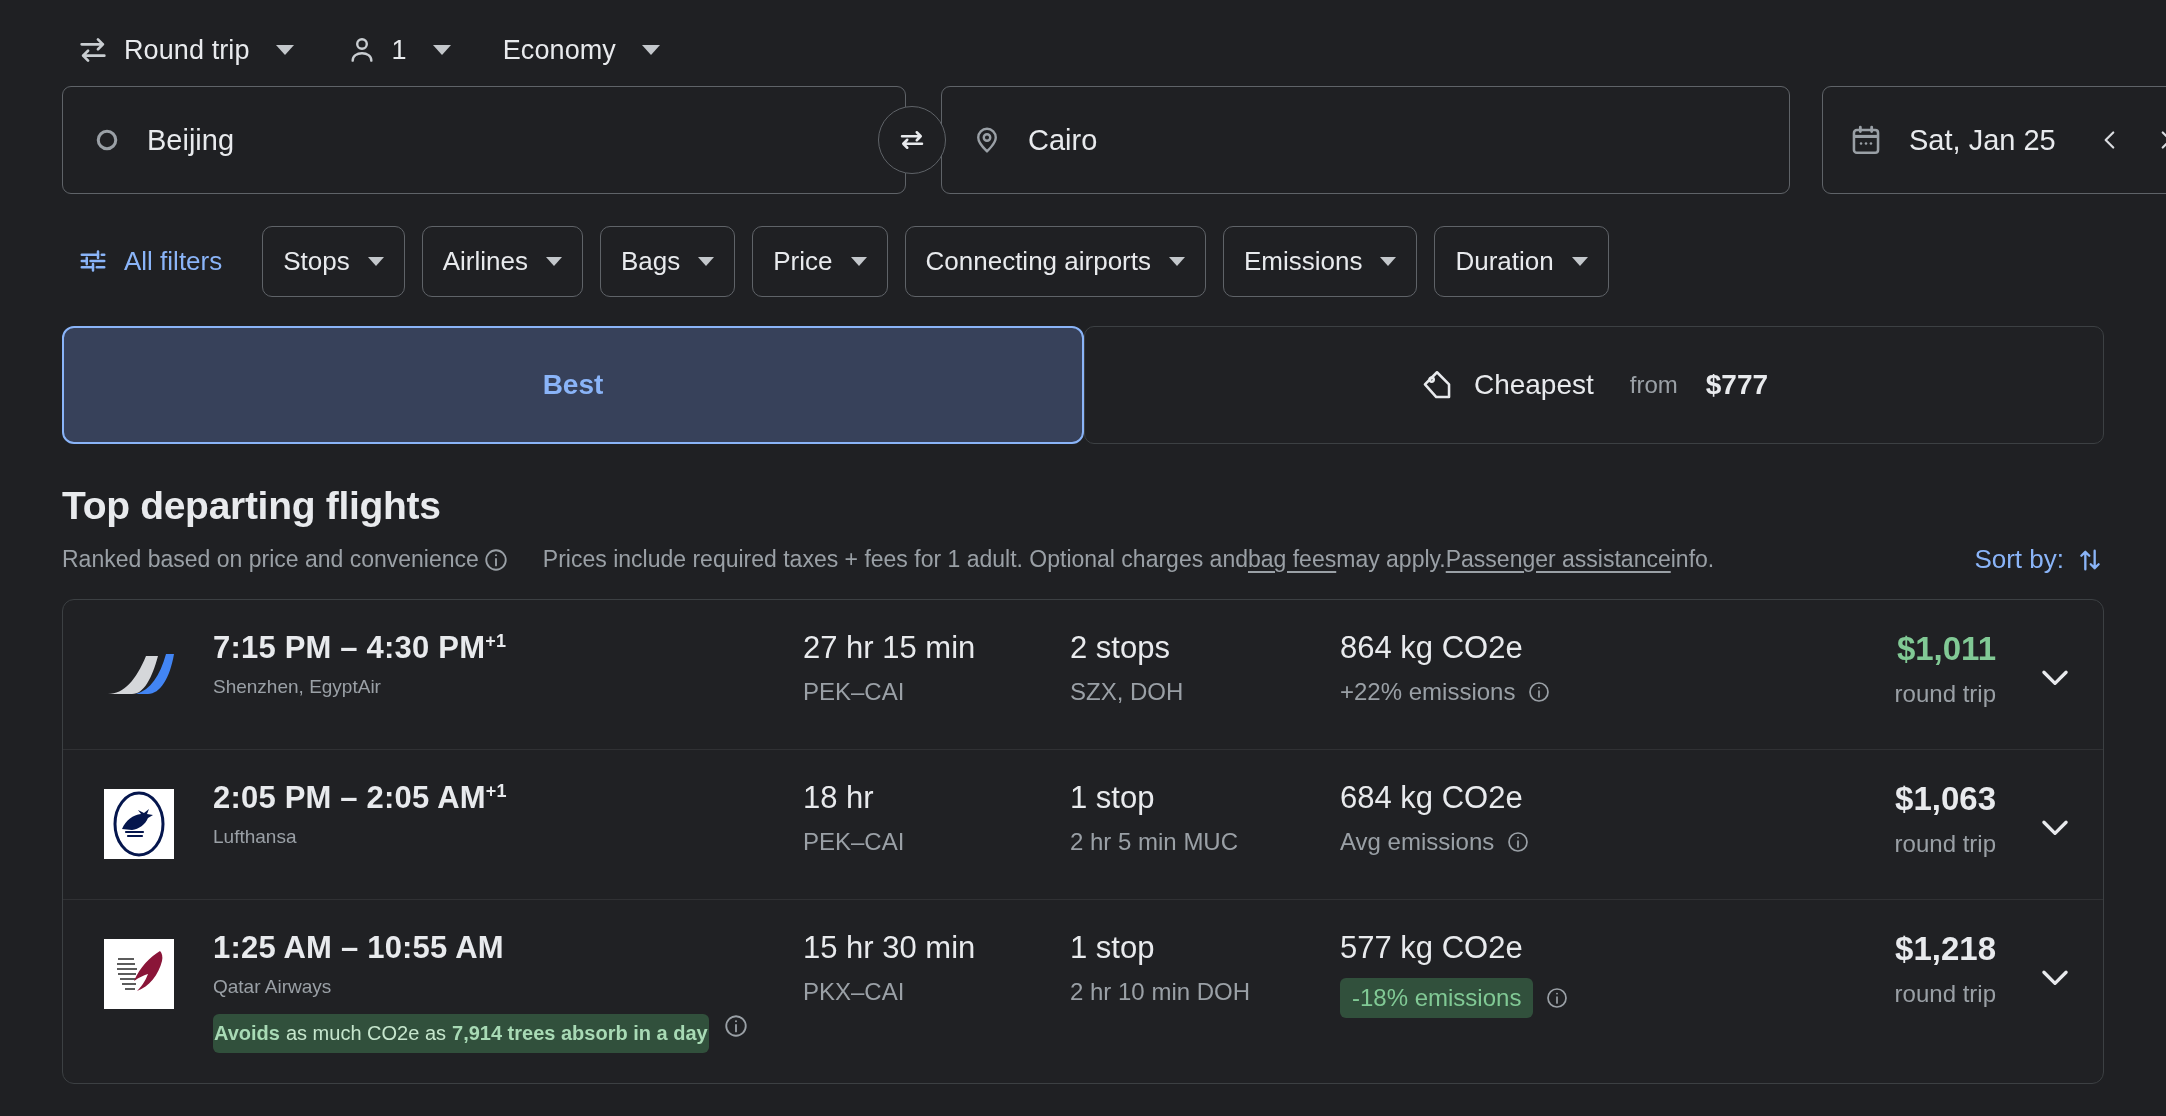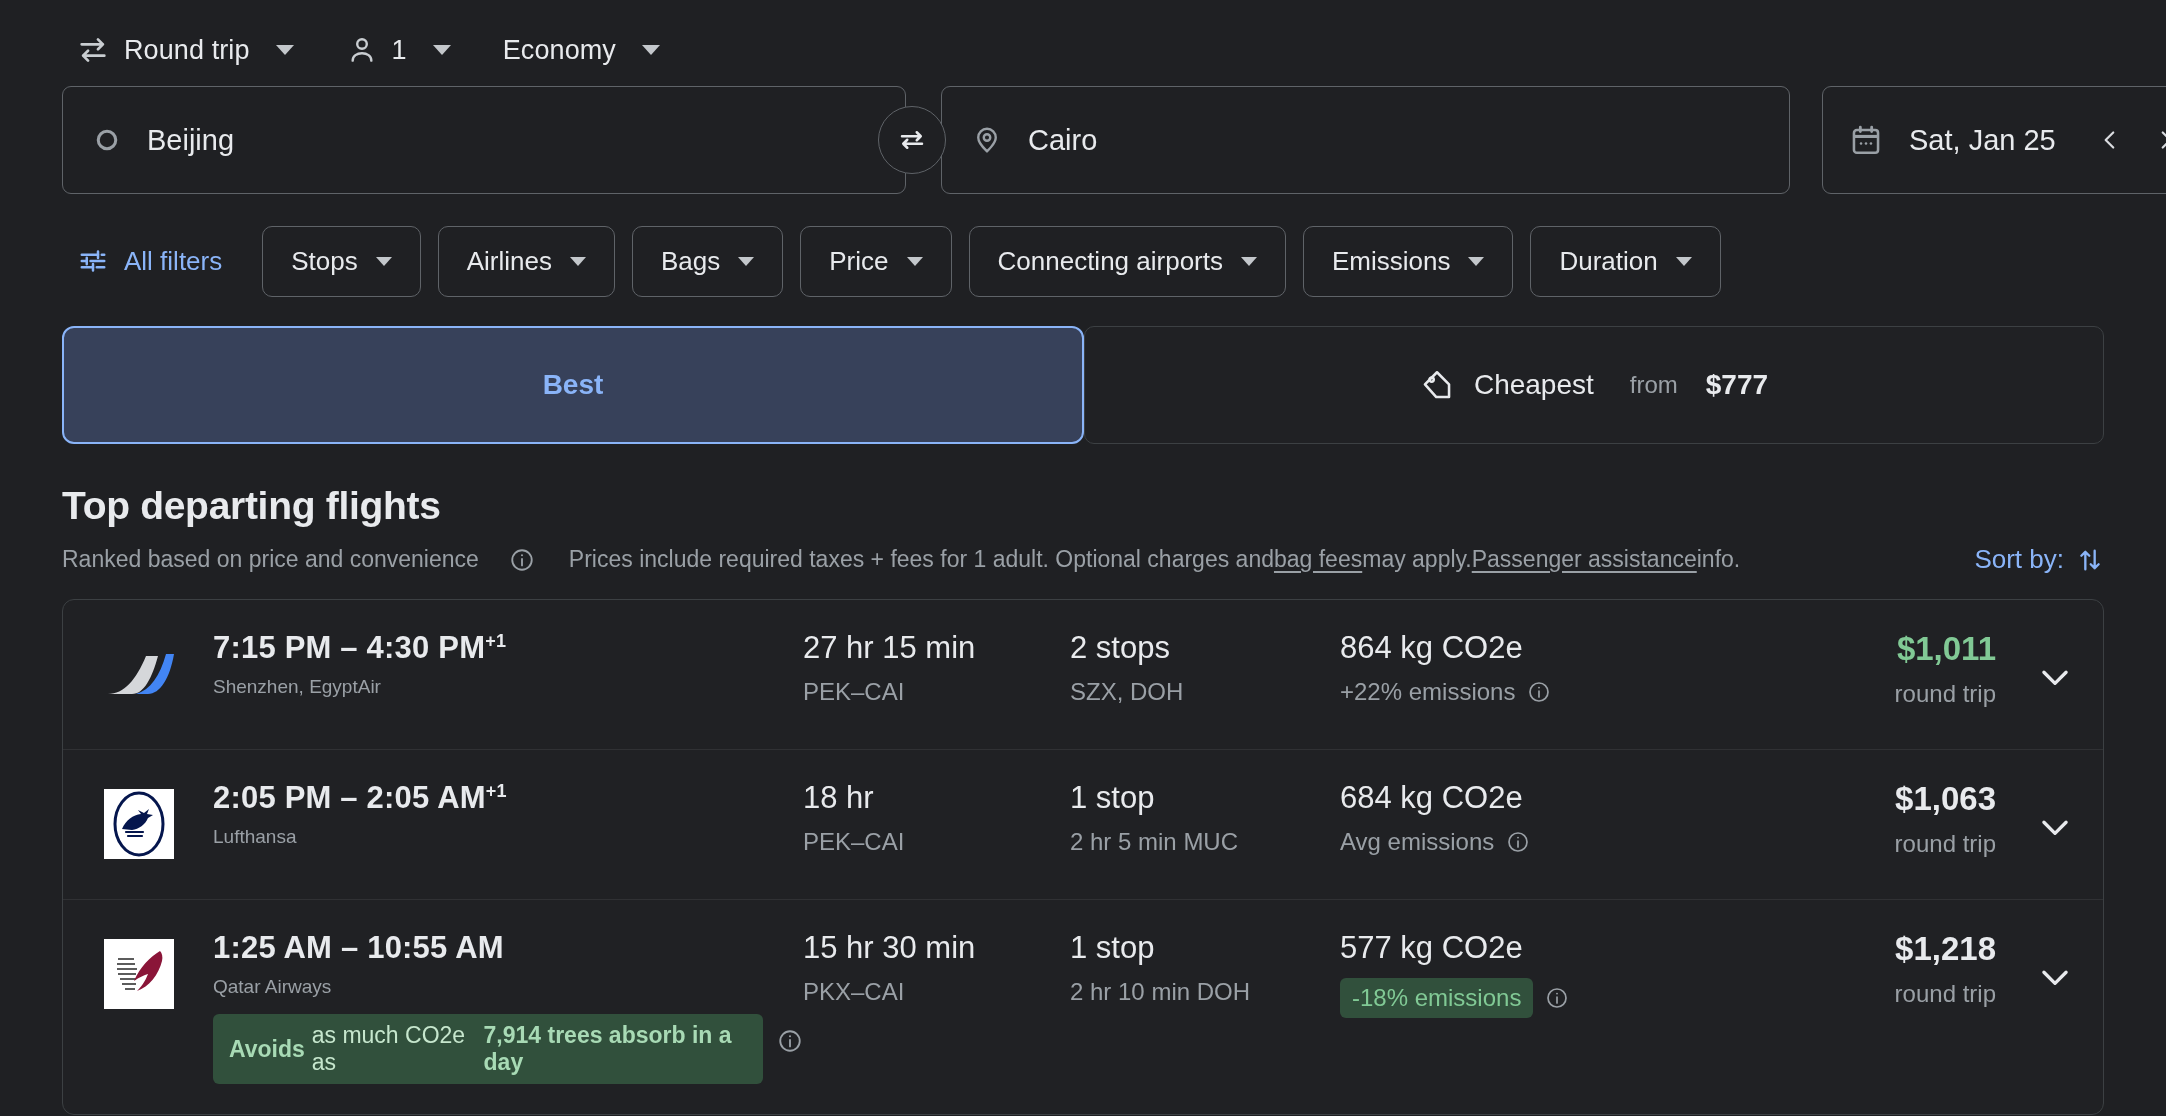--- a/index.html
+++ b/index.html
@@ -55,42 +55,42 @@
   }
   .datecell{display:flex;align-items:center;gap:0;height:100%;}
   .date-txt{font-size:29px;color:var(--text);white-space:nowrap;}
   .arrowbtn{width:56px;height:56px;display:flex;align-items:center;justify-content:center;border-radius:50%;cursor:pointer;color:#dadce0;}
 
   
   .chips{display:flex;align-items:center;gap:0;margin-top:34px;height:66px;}
   .allfilters{display:flex;align-items:center;gap:16px;color:var(--blue);font-size:26px;padding:8px 16px;cursor:pointer;margin-right:24px;}
   .chip{
     display:flex;align-items:center;gap:0;height:71px;border:1px solid var(--border);
-    border-radius:10px;padding:0 28px;margin-right:17px;font-size:26px;color:var(--text);cursor:pointer;white-space:nowrap;
+    border-radius:10px;padding:0 20px;margin-right:17px;font-size:26px;color:var(--text);cursor:pointer;white-space:nowrap;
   }
   .chip .caret{margin-left:18px;border-top-color:#c3c7cb;border-left-width:8px;border-right-width:8px;border-top-width:9px;}
 
   
   .tabs{display:flex;margin-top:32px;height:118px;}
   .tab{
     flex:1;display:flex;align-items:center;justify-content:center;gap:20px;
     border:1px solid var(--border-soft);font-size:28px;color:var(--text-dim);cursor:pointer;
   }
   .tab.active{
     background:var(--tab-active-bg);border:2px solid var(--blue);border-radius:12px;color:var(--blue);font-weight:600;
   }
   .tab.right{border-radius:10px;background:#202124;}
   .tab .cheapest-label{color:var(--text);font-size:28px;}
   .tab .from-label{color:var(--text-dim);font-size:24px;margin-left:16px;}
   .tab .from-price{color:var(--text);font-size:28px;font-weight:700;margin-left:8px;}
 
   
   .sect-title{font-size:39px;font-weight:700;margin-top:40px;letter-spacing:-.3px;}
   .sect-sub{display:flex;align-items:center;margin-top:16px;font-size:23px;color:var(--text-dim);}
-  .sect-sub .s1{margin-right:30px;}
+  .sect-sub .s1{margin-right:4px;}
   .infodot{display:inline-flex;align-items:center;justify-content:center;margin-right:34px;}
   .ul{text-decoration:underline;text-underline-offset:4px;}
   .sortby{margin-left:auto;display:flex;align-items:center;gap:12px;color:var(--blue);font-size:26px;font-weight:500;cursor:pointer;}
 
   
   .results{margin-top:24px;border:1px solid var(--border-soft);border-radius:12px;background:var(--panel);overflow:hidden;}
   .frow{display:flex;align-items:flex-start;padding:30px 34px 30px 38px;border-bottom:1px solid #303134;cursor:pointer;min-height:150px;}
   .frow:last-child{border-bottom:none;}
   .logo{flex:0 0 76px;height:76px;display:flex;align-items:center;justify-content:center;margin-right:36px;margin-top:6px;}
   .col-times{flex:0 0 590px;}
@@ -106,21 +106,21 @@
   .p-main{font-size:33px;font-weight:700;white-space:nowrap;}
   .p-main.cheap{color:var(--green);}
   .p-sub{font-size:24px;color:var(--text-dim);margin-top:12px;}
   .chev{flex:0 0 70px;display:flex;align-items:center;justify-content:center;height:70px;margin-top:12px;color:#e8eaed;cursor:pointer;}
   .badge{
     display:inline-flex;align-items:center;background:var(--badge-bg);color:var(--green);
     border-radius:6px;padding:6px 12px;font-size:24px;
   }
   .treebadge{
     display:inline-flex;align-items:center;background:var(--badge-bg);color:#a8dab5;
-    border-radius:6px;padding:8px 16px;font-size:23px;margin-top:16px;
+    border-radius:6px;padding:8px 1px;font-size:20px;margin-top:16px;
   }
   .treebadge b{color:#a8dab5;font-weight:700;}
   .treebadge .mid{color:#c6e6cd;font-weight:400;margin:0 .3em;}
   .tree-row{display:flex;align-items:center;gap:14px;}
 </style>
 </head>
 <body>
 
 <div class="page">
 

